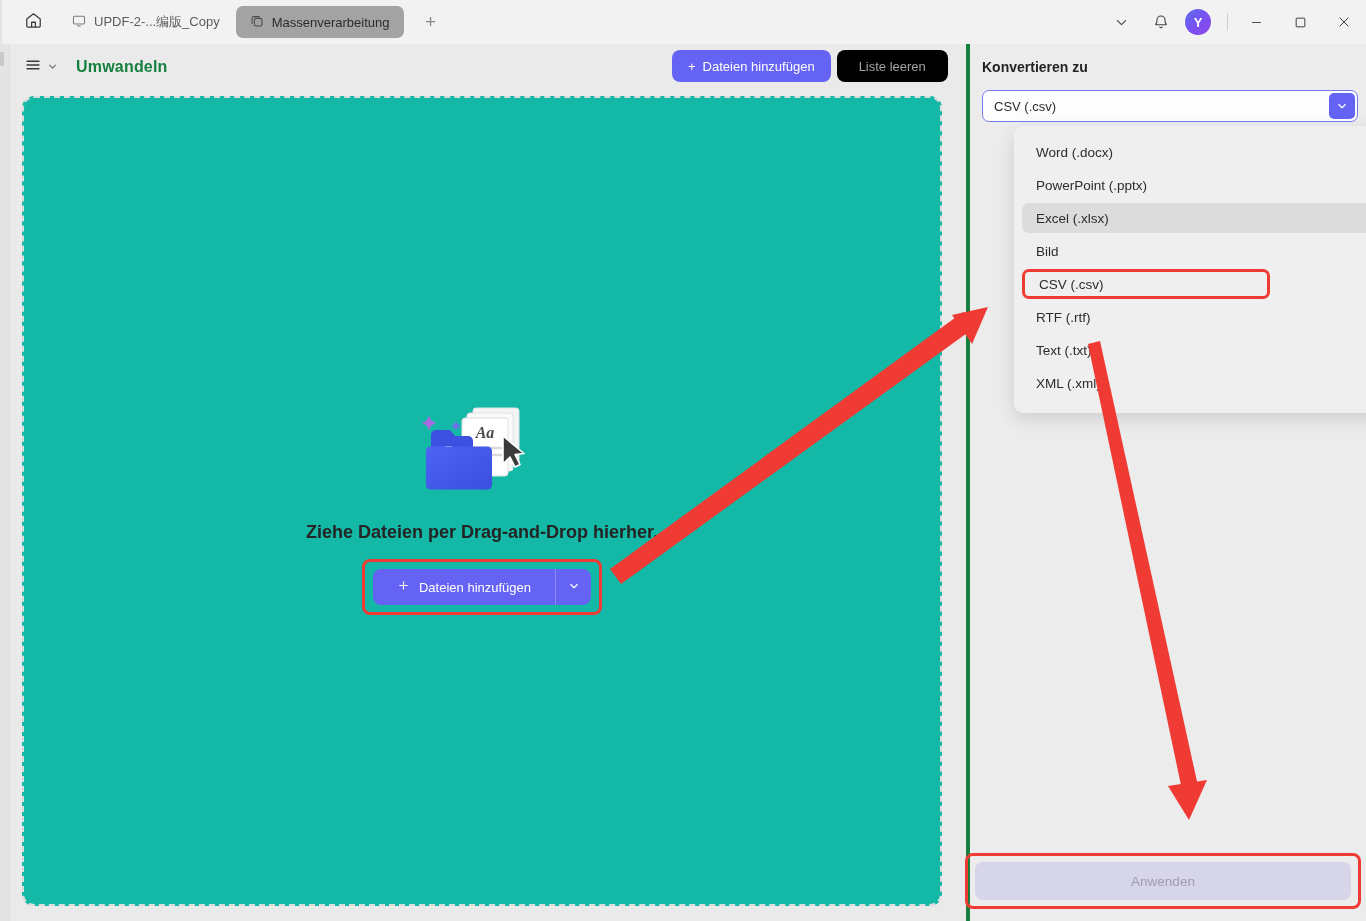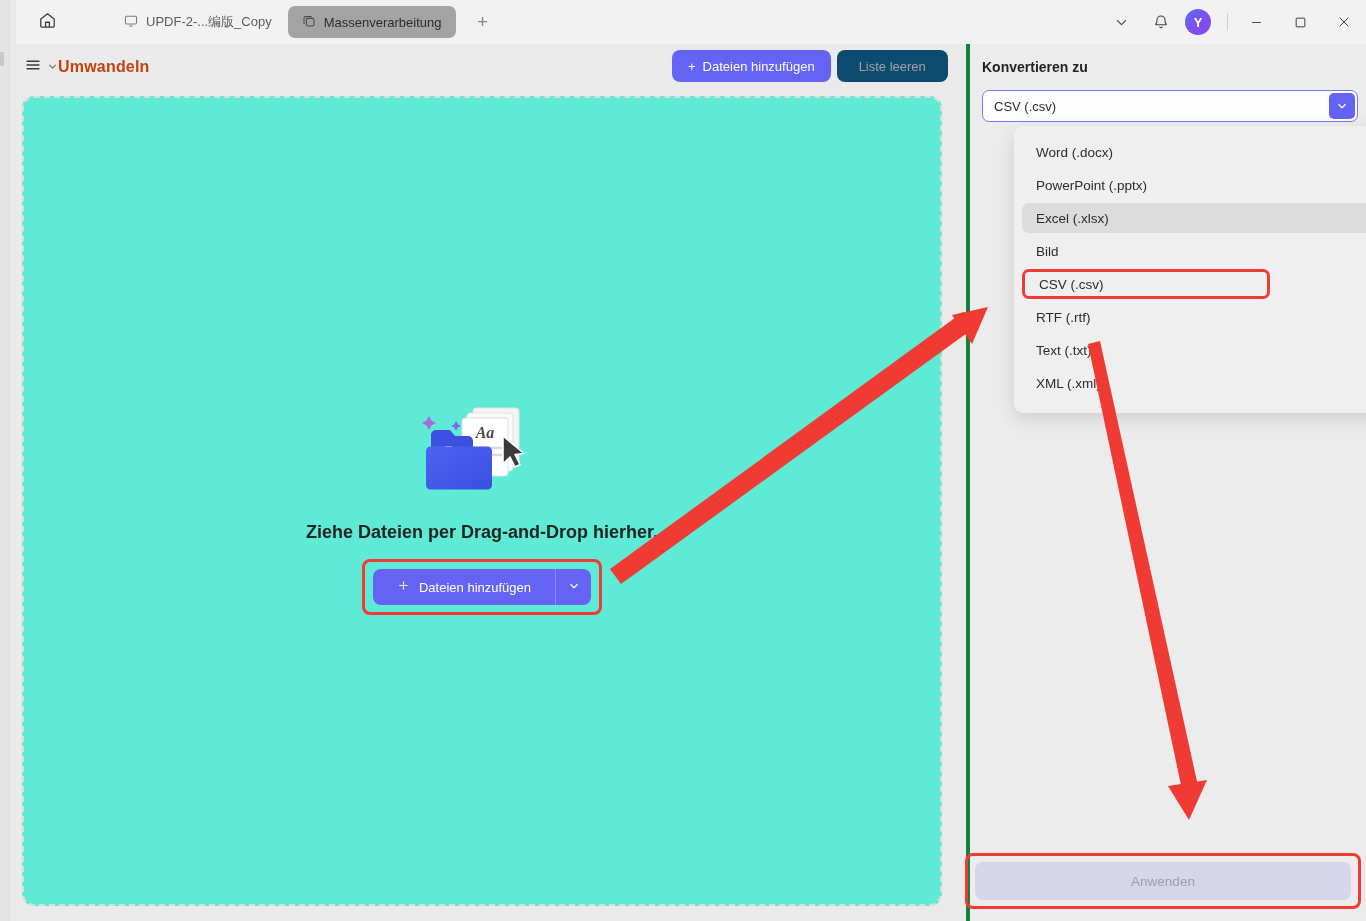--- a/index.html
+++ b/index.html
@@ -20,23 +20,23 @@
     background: #e4e4e4;
     border-right: 1px solid #dcdcdc;
   }
   .bg-sliver-marks {
     position: absolute; left: 0; top: 52px; width: 4px; height: 14px;
     background: #c9c9c9;
   }
 
   
   .titlebar {
-    position: absolute; left: 16px; top: 0; right: 0; height: 44px;
+    position: absolute; left: 2px; top: 0; right: 0; height: 44px;
     background: #f2f2f2;
-    display: flex; align-items: center; gap: 38px;
+    display: flex; align-items: center;
   }
   .home-btn {
     width: 34px; height: 34px; margin-left: 14px;
     display: flex; align-items: center; justify-content: center;
     border-radius: 6px;
   }
   .tabs { display: flex; align-items: center; margin-left: 8px; gap: 2px; }
   .tab {
     height: 32px; display: flex; align-items: center; gap: 8px;
     padding: 0 14px; border-radius: 7px; font-size: 13px; color: #5c5c5c;
@@ -72,46 +72,46 @@
   
   .toolbar {
     position: absolute; left: 10px; top: 44px; right: 0; height: 46px;
     display: flex; align-items: center;
   }
   .menu-btn {
     margin-left: 14px; display: flex; align-items: center; gap: 5px;
     color: #3c3c3c;
   }
   .page-title {
-    font-size: 16px; font-weight: 700; color: #c2410c;
+    margin-left: 18px; font-size: 16px; font-weight: 700; color: #15803d;
     letter-spacing: .2px;
   }
   .toolbar-actions {
     position: absolute; left: 672px; top: 50px;
     display: flex; align-items: center; gap: 6px;
   }
   .btn-primary-sm {
     height: 32px; padding: 0 16px; border-radius: 8px; border: none;
     background: #6563f4; color: #fff; font-size: 13px;
     display: flex; align-items: center; gap: 7px;
     font-family: "Liberation Sans", sans-serif;
   }
   .btn-ghost-sm {
     height: 32px; padding: 0 22px; border-radius: 8px; border: none;
-    background: #0c4a6e; color: #a3a3a3; font-size: 13px;
+    background: #000000; color: #a3a3a3; font-size: 13px;
     font-family: "Liberation Sans", sans-serif;
     text-align: center;
   }
 
   
   .dropzone {
     position: absolute; left: 22px; top: 96px;
     width: 920px; height: 810px;
     border: 2px dashed #dcdcdc; border-radius: 12px;
-    background: #5eead4;
+    background: #14b8a6;
   }
   .dz-inner {
     position: absolute; left: 0; right: 0; top: 290px;
     display: flex; flex-direction: column; align-items: center;
   }
   .dz-text {
     font-size: 18px; font-weight: 700; color: #242424; margin-top: 14px;
   }
   .illus { width: 150px; height: 120px; position: relative; }
   .addfiles-wrap { position: relative; margin-top: 26px; }

